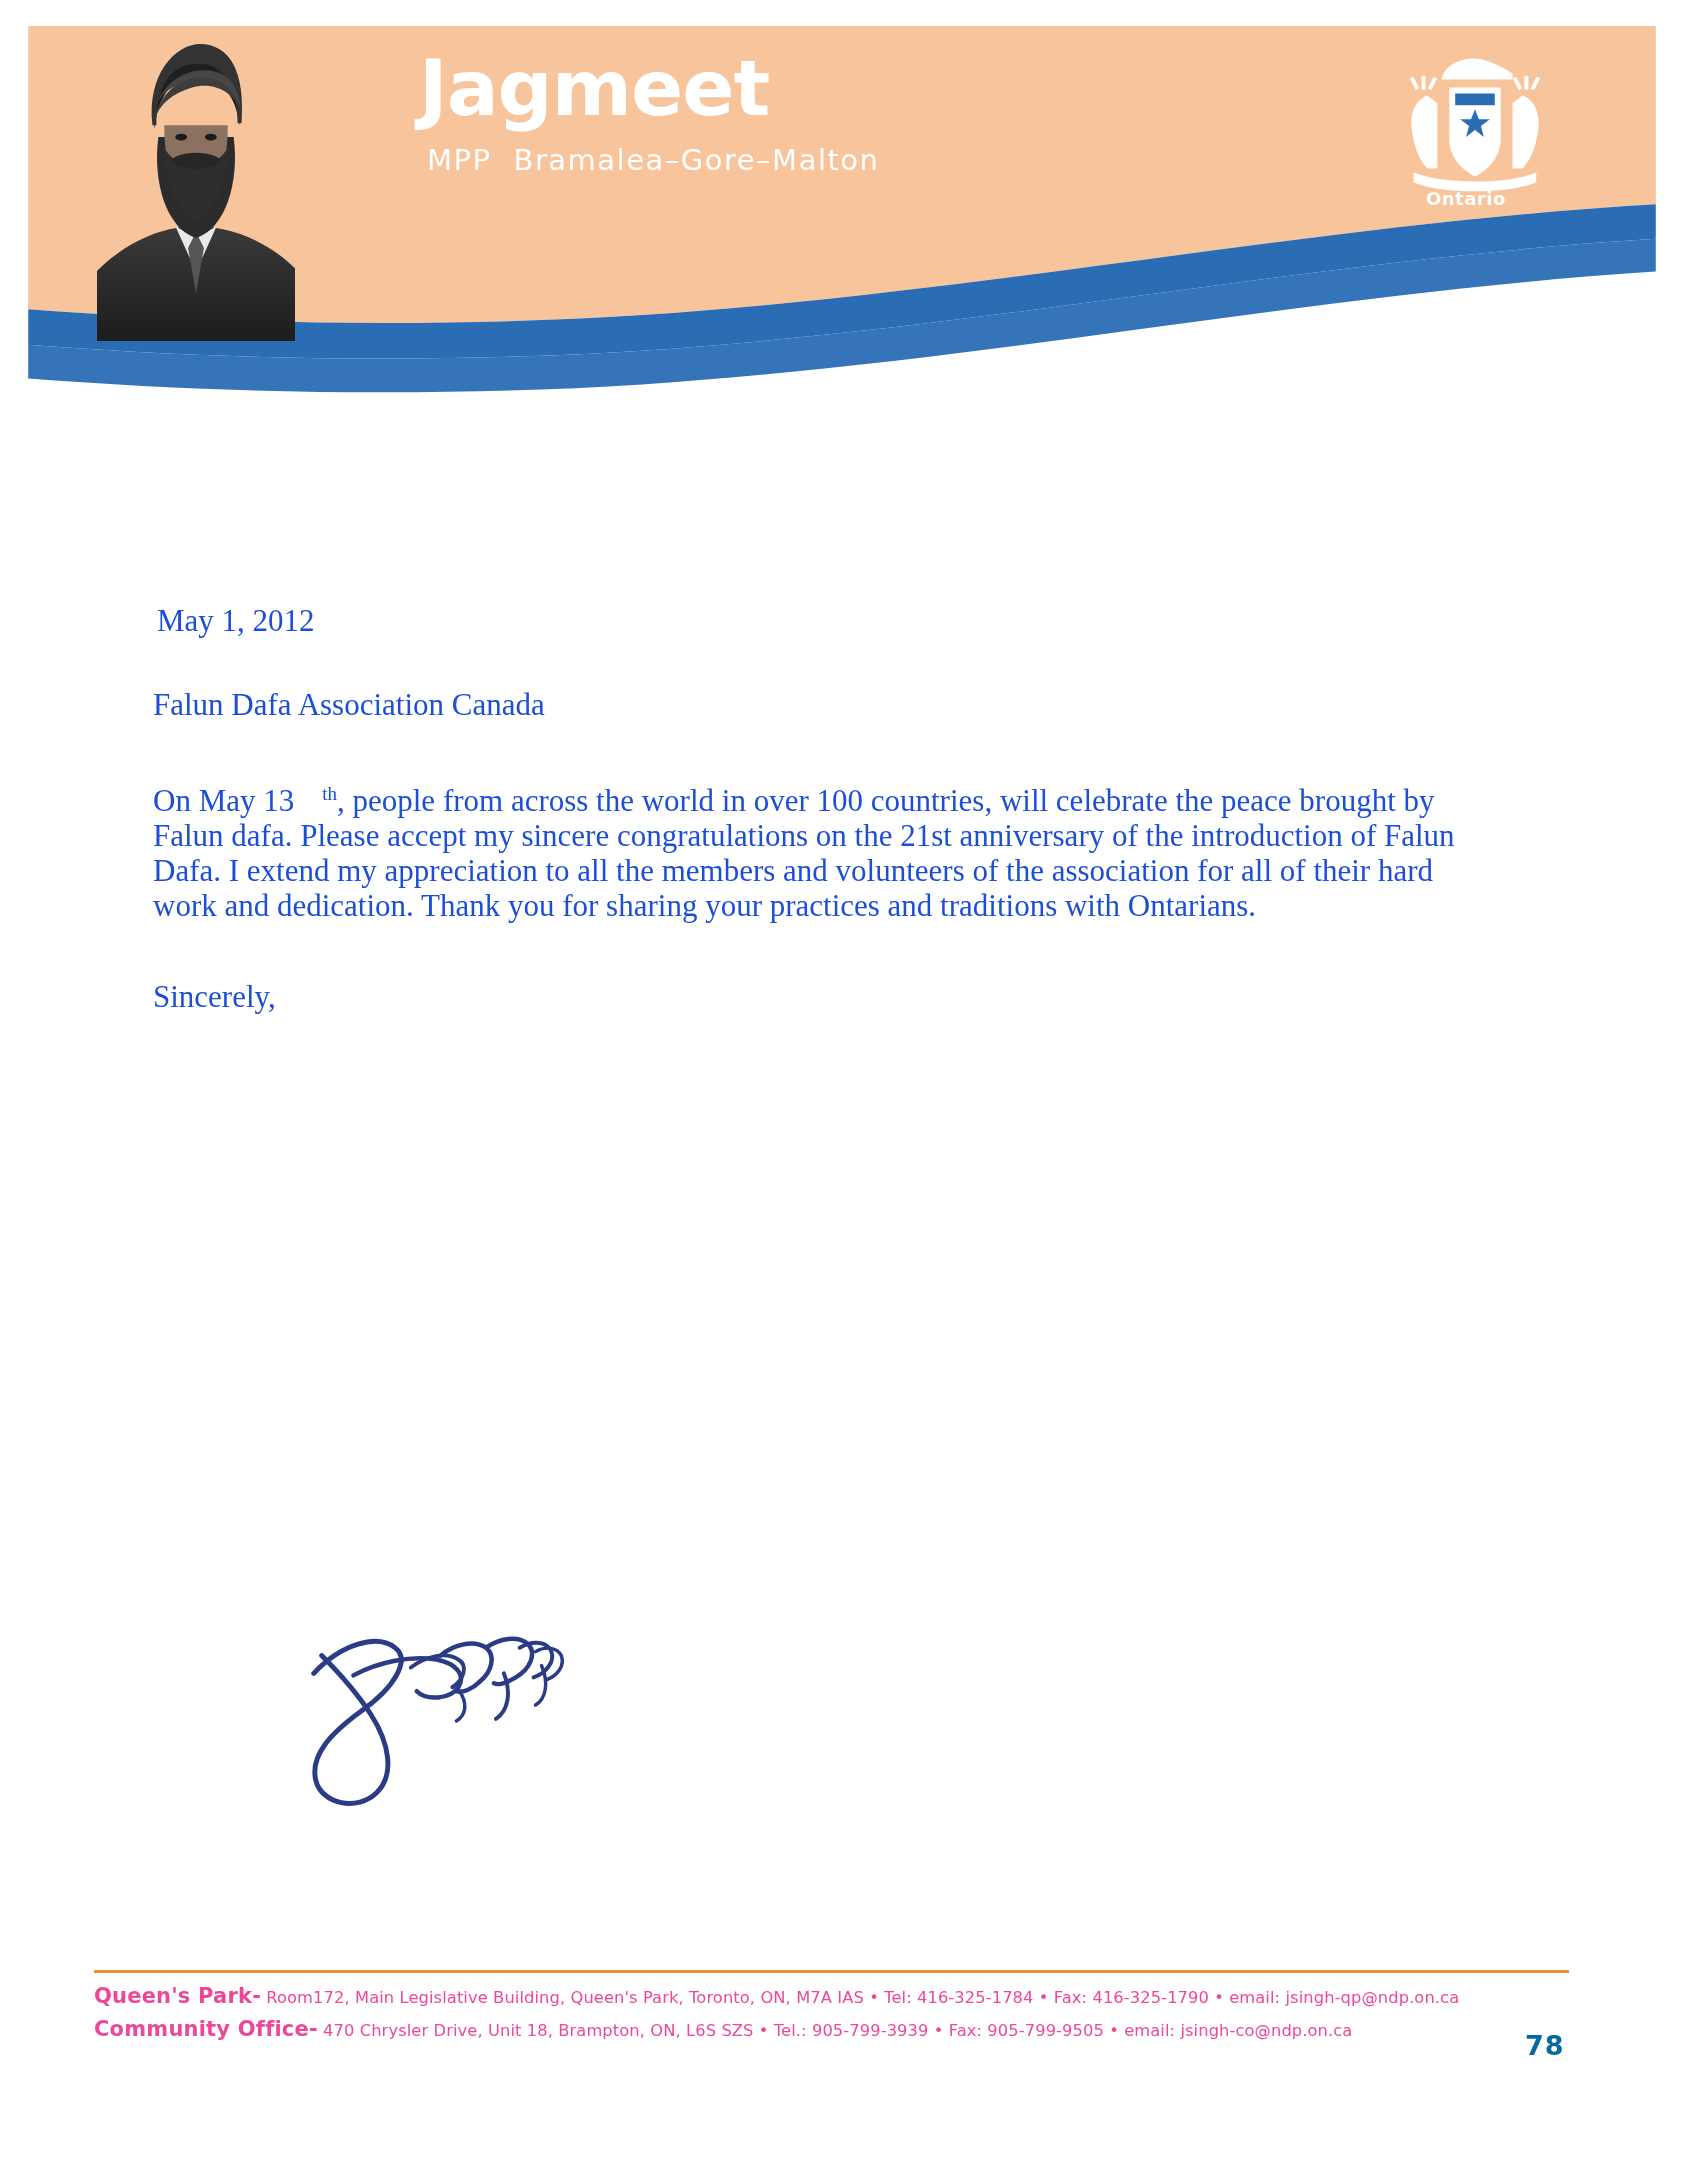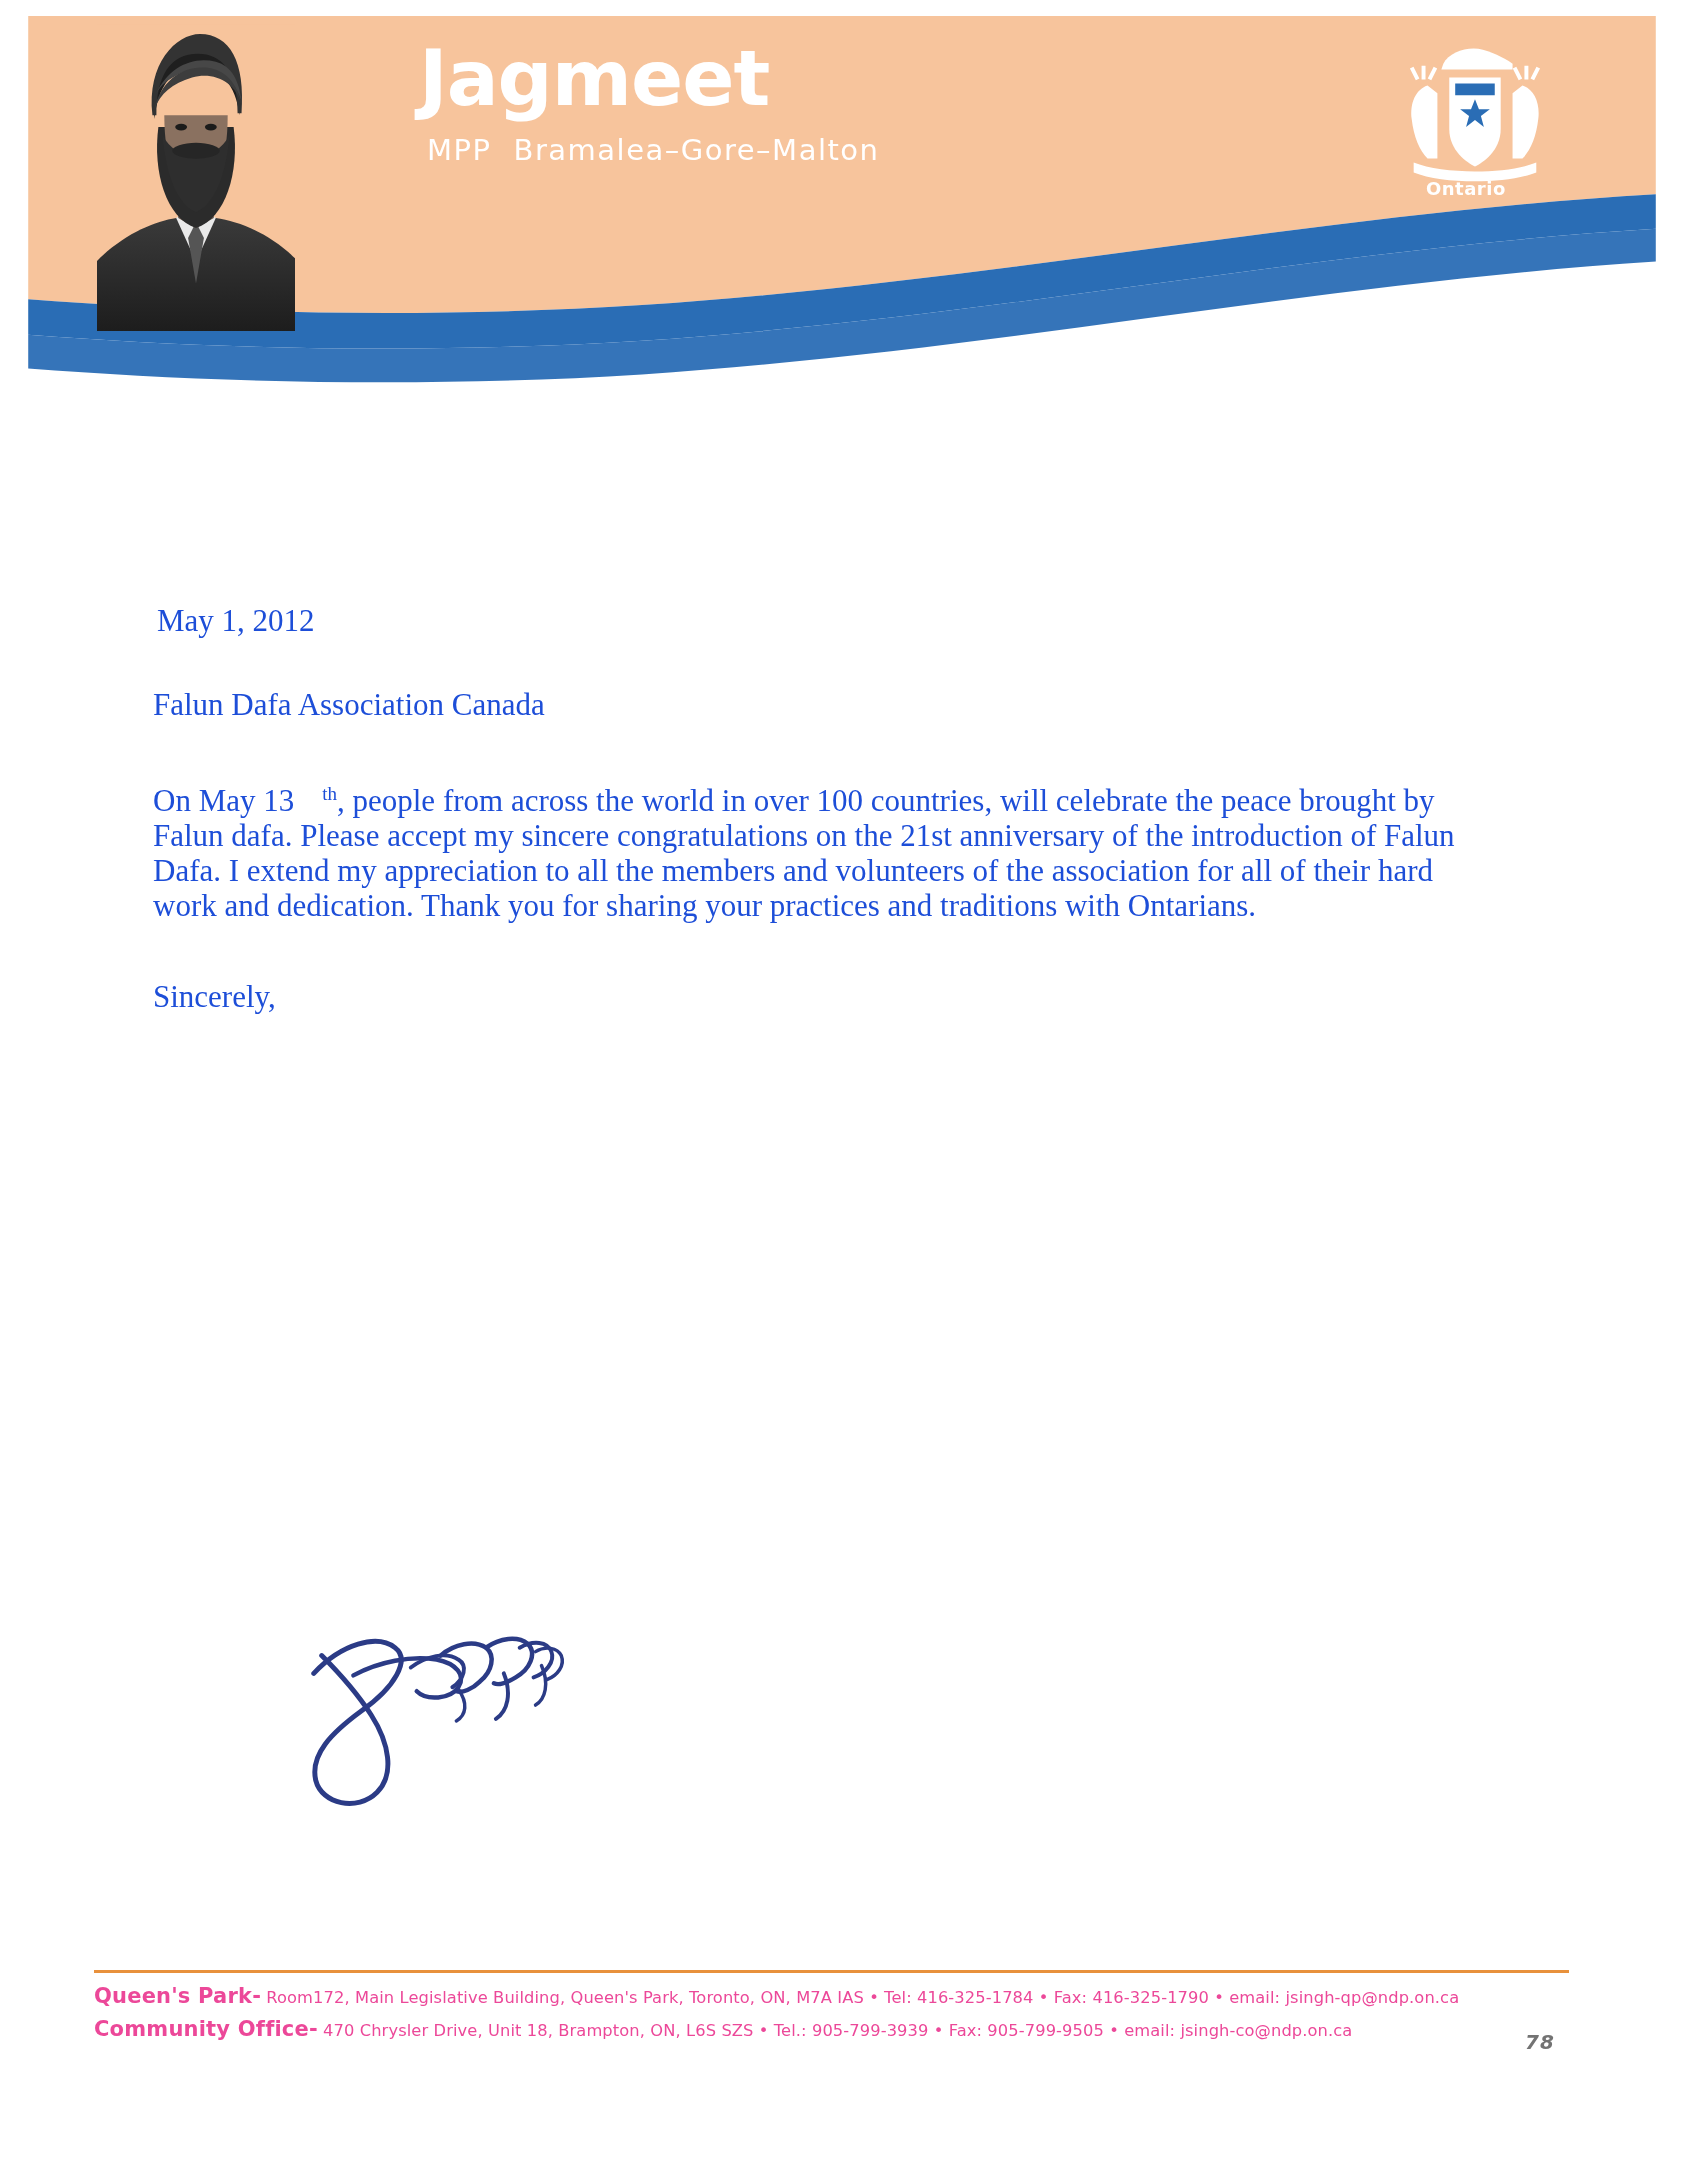--- a/index.html
+++ b/index.html
@@ -22,21 +22,21 @@
     left: 0; top: 0;
     width: 1683px;
     height: 2178px;
     background: #ffffff;
   }
 
   
   .letterhead {
     position: absolute;
     left: 28px;
-    top: 16px;
+    top: 26px;
     width: 1628px;
     height: 396px;
     overflow: hidden;
   }
   .banner-svg {
     position: absolute;
     left: 0;
     top: 0;
   }
 
@@ -176,24 +176,23 @@
   }
   .footer-text {
     font-size: 16.3px;
     letter-spacing: 0.1px;
   }
   .page-number {
     position: absolute;
     left: 1525px;
     top: 2030px;
     font-family: "DejaVu Sans", sans-serif;
-    font-style: italic;
     font-weight: bold;
-    font-size: 20px;
-    color: #737373;
+    font-size: 27px;
+    color: #0369a1;
     letter-spacing: 1px;
   }
 </style>
 </head>
 <body>
 
 <div class="page">
 
   <div class="letterhead">
     <svg class="banner-svg" width="1628" height="396" viewBox="0 0 1644 400">

